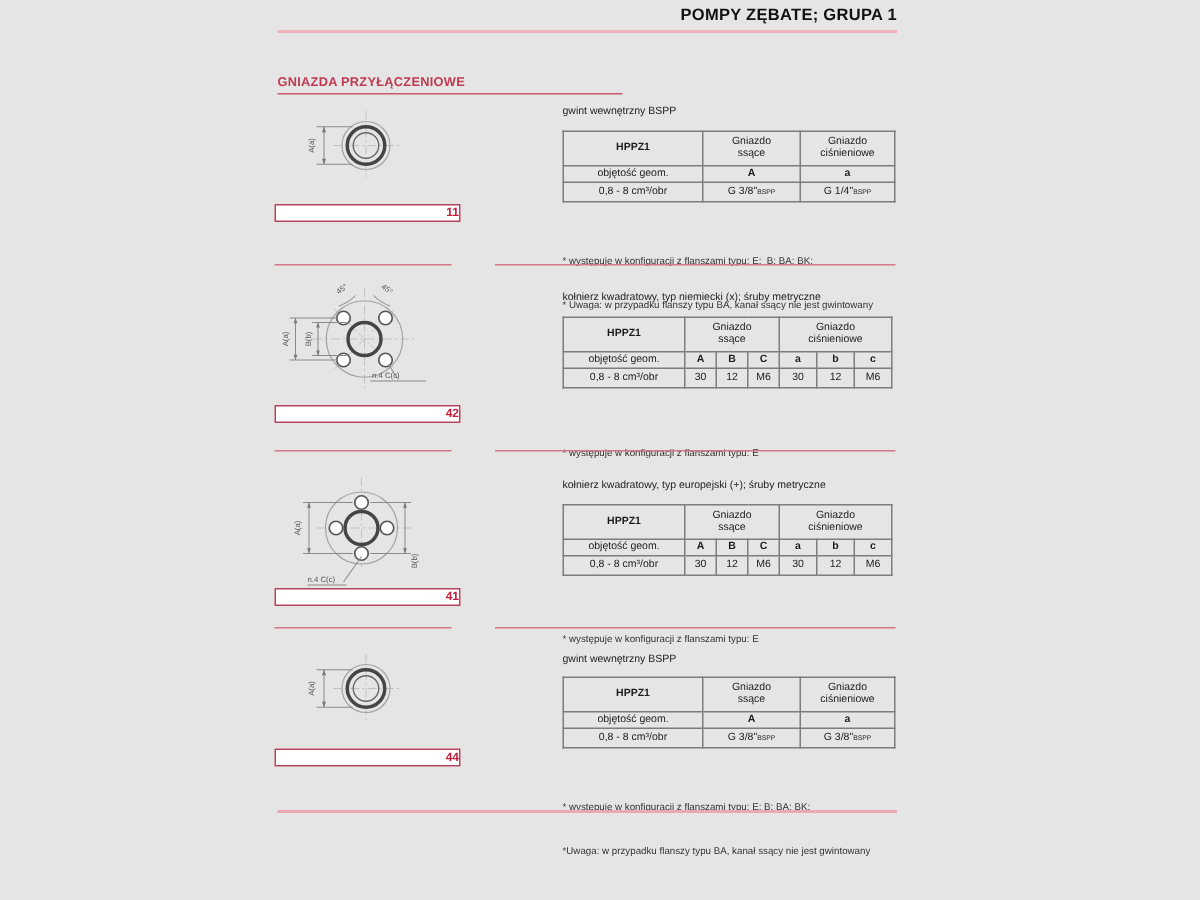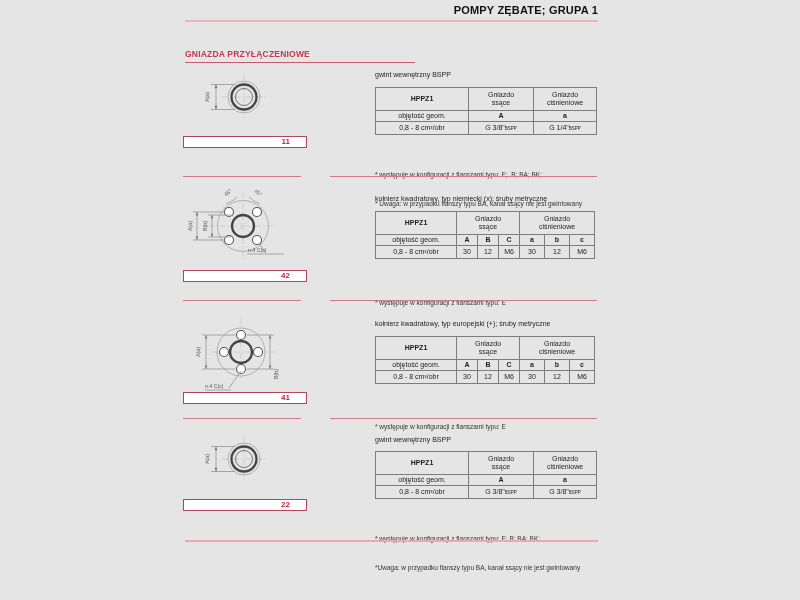--- a/index.html
+++ b/index.html
@@ -16,21 +16,21 @@
            font-size:7px;color:#1c1c1c;padding:0;line-height:8px;}
   .r-head td{height:22px;}
   .r-param td{height:10px;}
   .r-val td{height:12px;}
   .cell-product{font-weight:bold;}
   .param-label{font-size:6px;}
   .pbold{font-weight:bold;}
   .gline{display:block;line-height:8px;}
   .vsub{font-size:4.5px;}
   .badge{position:absolute;left:183px;width:122px;height:10px;border:1px solid #b2455c;background:#fff;}
-  .badge-num{position:absolute;right:16px;top:0px;font-size:8px;font-weight:bold;color:#c21f3e;line-height:10px;}
+  .badge-num{position:absolute;right:0;top:0px;font-size:8px;font-weight:bold;color:#c21f3e;line-height:10px;}
   .foot{position:absolute;left:375px;font-size:6.5px;color:#333;line-height:9.5px;white-space:pre;}
   .sep{position:absolute;height:1px;background:#d2798a;}
   .sep-final{position:absolute;height:2px;background:#eba8b2;}
   svg{position:absolute;overflow:visible;}
   svg text{font-size:5.2px;fill:#555;font-family:"Liberation Sans",sans-serif;}
   .thin{stroke:#a3a3a3;stroke-width:.8;fill:none;}
   .boldc{stroke:#454545;stroke-width:2.3;fill:none;}
   .medc{stroke:#666;stroke-width:.9;fill:none;}
   .hole{stroke:#555;stroke-width:1.1;fill:#fff;}
   .cl{stroke:#bdbdbd;stroke-width:.6;stroke-dasharray:6 2 1.5 2;fill:none;}
@@ -326,21 +326,21 @@
         <span>G 3/8"</span><span class="vsub">BSPP</span>
       </td>
       <td>
         <span>G 3/8"</span><span class="vsub">BSPP</span>
       </td>
     </tr>
   </tbody>
     </table>
 
   <div class="badge" style="top:499px">
-    <span class="badge-num">22</span>
+    <span class="badge-num">44</span>
   </div>
 
   <div class="foot" style="top:515px">
     <div>* występuje w konfiguracji z flanszami typu: E; B; BA; BK;</div>
     <div>*Uwaga: w przypadku flanszy typu BA, kanał ssący nie jest gwintowany</div>
   </div>
 
   <div class="sep-final" style="top:540px;left:185px;width:413px"></div>
 
 </div>

